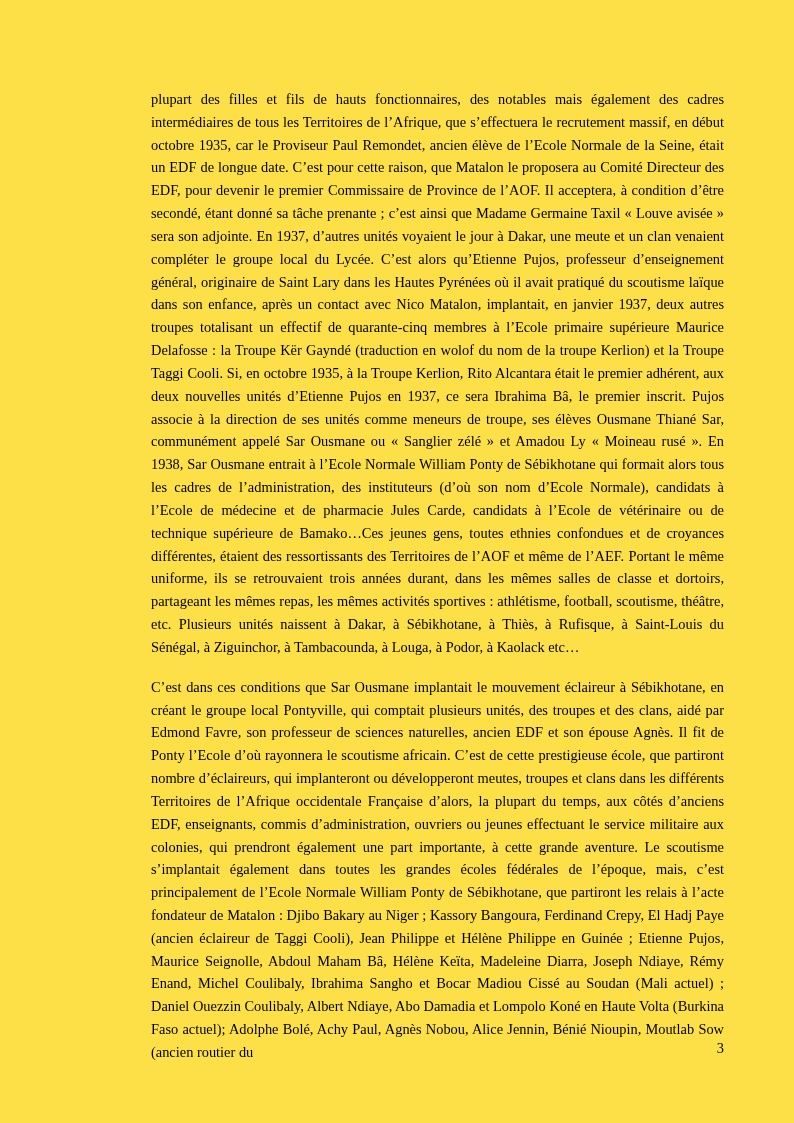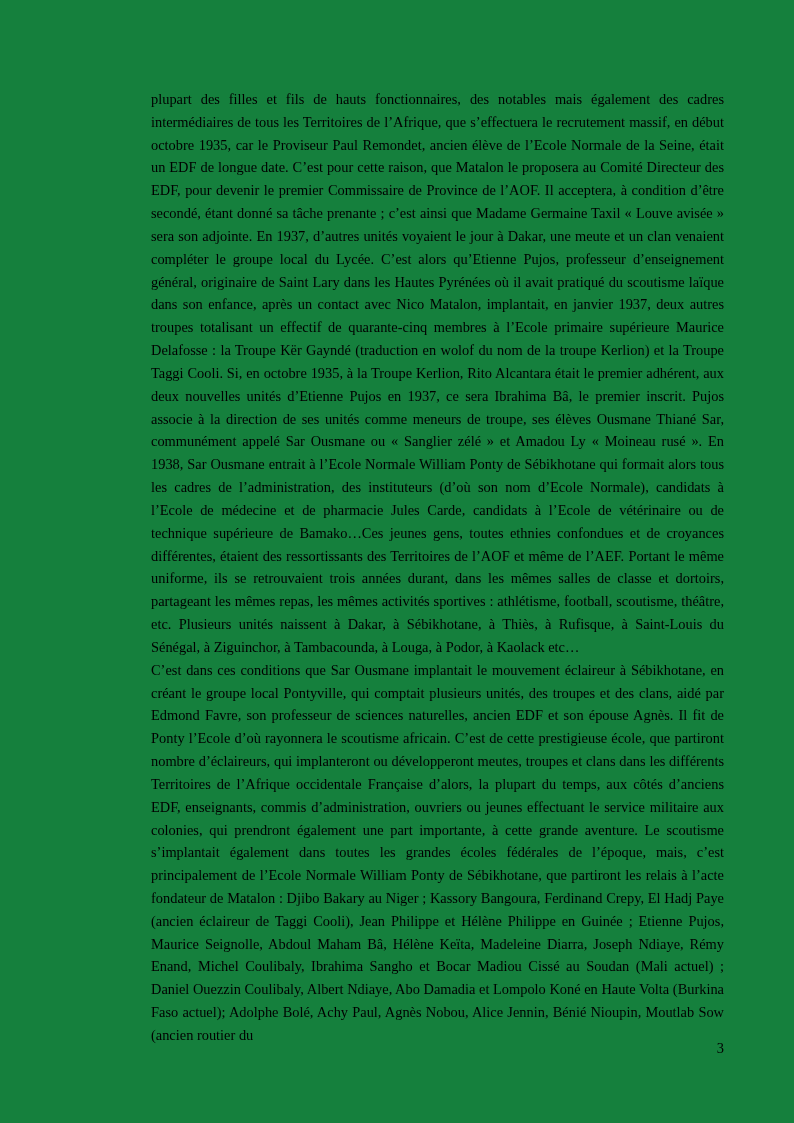--- a/index.html
+++ b/index.html
@@ -7,40 +7,41 @@
     padding: 0;
     background: #ffffff;
   }
   body {
     font-family: "Liberation Serif", serif;
   }
   .page {
     position: relative;
     width: 794px;
     height: 1123px;
-    background: #15803d;
+    background: #fde047;
     box-sizing: border-box;
     overflow: hidden;
   }
   .content {
     position: absolute;
     left: 151px;
     top: 88px;
     width: 573px;
   }
   .para {
     margin: 0;
     font-size: 14.4px;
     line-height: 1.585;
     text-align: justify;
     text-justify: inter-word;
     color: #000000;
     hyphens: none;
   }
   .para + .para {
+    margin-top: 17px;
   }
   .page-number {
     position: absolute;
     right: 70px;
     top: 1040px;
     font-size: 14.4px;
     color: #000000;
     text-align: right;
   }
 </style>

